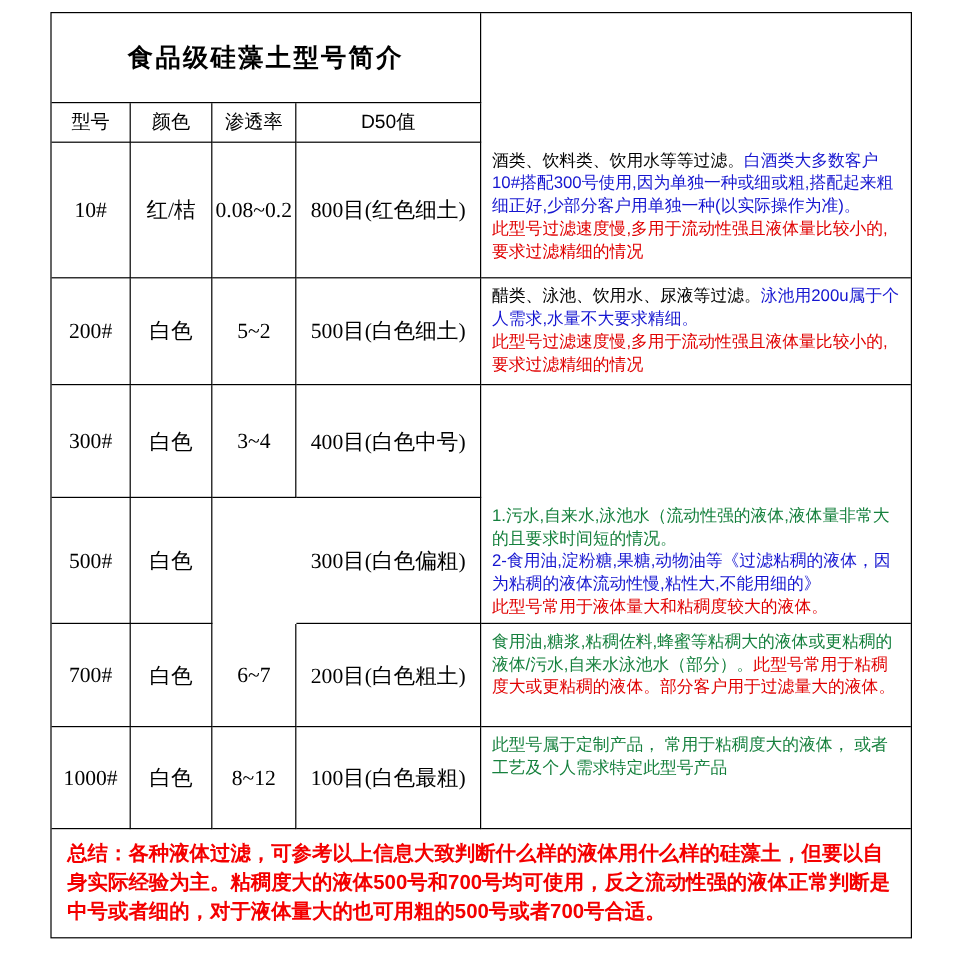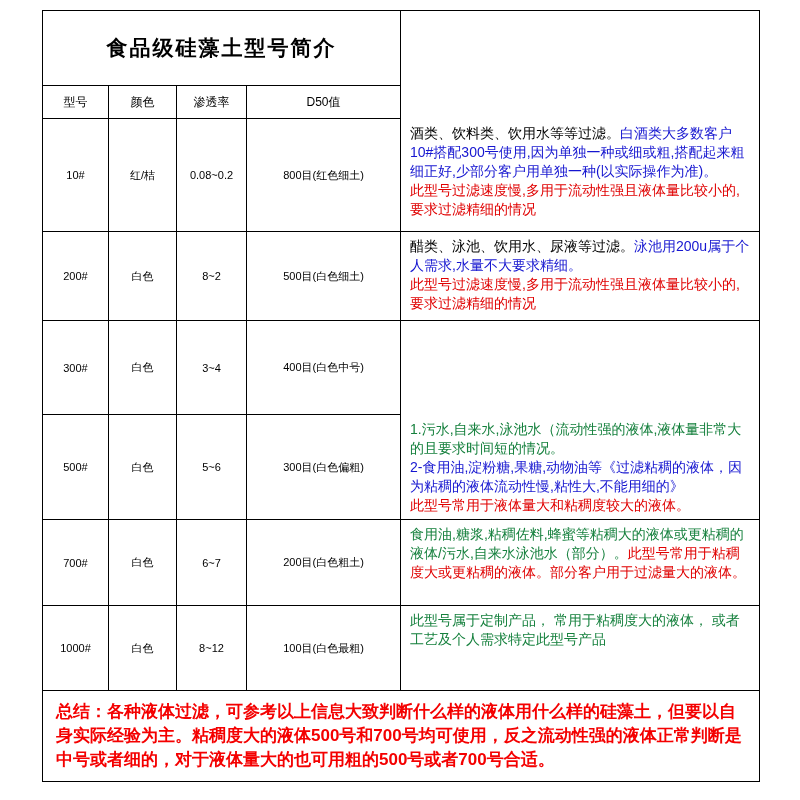--- a/index.html
+++ b/index.html
@@ -16,22 +16,22 @@
   }
   .cell {
     border-right: 1px solid #000;
     border-bottom: 1px solid #000;
     display: flex; align-items: center; justify-content: center;
     text-align: center;
   }
   .last-col { border-right: none; }
   .title-cell { font-size: 21px; font-weight: 600; letter-spacing: 2px; }
   .exp-header { font-size: 16px; padding: 0 24px; line-height: 1.6; }
-  .head-cell { font-size: 12px; }
-  .data-cell { font-size: 11px; }
+  .head-cell { font-size: 16px; }
+  .data-cell { font-size: 18px; font-family: Liberation Serif, serif; }
   .desc {
     display: block; text-align: left;
     font-size: 14px; line-height: 19px;
     padding: 5px 9px 4px 9px;
     white-space: pre-wrap;
   }
   .summary {
     padding: 9px 13px;
     font-size: 17px; line-height: 24px;
     font-weight: bold;
@@ -54,33 +54,32 @@
 
     <div class="cell data-cell" style="grid-column:1; grid-row:3;">10#</div>
     <div class="cell data-cell" style="grid-column:2; grid-row:3;">红/桔</div>
     <div class="cell data-cell" style="grid-column:3; grid-row:3;">0.08~0.2</div>
     <div class="cell data-cell" style="grid-column:4; grid-row:3;">800目(红色细土)</div>
     <div class="cell last-col desc" style="grid-column:5; grid-row:3;"><span style="color: rgb(0, 0, 0);">酒类、饮料类、饮用水等等过滤。</span><span style="color: rgb(21, 21, 208);">白酒类大多数客户10#搭配300号使用,因为单独一种或细或粗,搭配起来粗细正好,少部分客户用单独一种(以实际操作为准)。</span><span style="color: rgb(224, 0, 0);">
 此型号过滤速度慢,多用于流动性强且液体量比较小的,要求过滤精细的情况</span></div>
 
     <div class="cell data-cell" style="grid-column:1; grid-row:4;">200#</div>
     <div class="cell data-cell" style="grid-column:2; grid-row:4;">白色</div>
-    <div class="cell data-cell" style="grid-column:3; grid-row:4;">8~2</div>
+    <div class="cell data-cell" style="grid-column:3; grid-row:4;">5~2</div>
     <div class="cell data-cell" style="grid-column:4; grid-row:4;text-align:center;">500目(白色细土)</div>
     <div class="cell last-col desc" style="grid-column:5; grid-row:4;"><span style="color: rgb(0, 0, 0);">醋类、泳池、饮用水、尿液等过滤。</span><span style="color: rgb(21, 21, 208);">泳池用200u属于个人需求,水量不大要求精细。</span><span style="color: rgb(224, 0, 0);">
 此型号过滤速度慢,多用于流动性强且液体量比较小的,要求过滤精细的情况</span></div>
 
     <div class="cell data-cell" style="grid-column:1; grid-row:5;">300#</div>
     <div class="cell data-cell" style="grid-column:2; grid-row:5;">白色</div>
     <div class="cell data-cell" style="grid-column:3; grid-row:5;">3~4</div>
     <div class="cell data-cell" style="grid-column:4; grid-row:5;">400目(白色中号)</div>
 
     <div class="cell data-cell" style="grid-column:1; grid-row:6;text-align:right;">500#</div>
     <div class="cell data-cell" style="grid-column:2; grid-row:6;">白色</div>
-    <div class="cell data-cell" style="grid-column:3; grid-row:6;">5~6</div>
     <div class="cell data-cell" style="grid-column:4; grid-row:6;">300目(白色偏粗)</div>
     <div class="cell last-col desc" style="grid-column:5; grid-row:6;"><span style="color: #15803d;">1.污水,自来水,泳池水（流动性强的液体,液体量非常大的且要求时间短的情况。</span><span style="color: rgb(21, 21, 208);">
 2-食用油,淀粉糖,果糖,动物油等《过滤粘稠的液体，因为粘稠的液体流动性慢,粘性大,不能用细的》</span><span style="color: rgb(224, 0, 0);">
 此型号常用于液体量大和粘稠度较大的液体。</span></div>
 
     <div class="cell data-cell" style="grid-column:1; grid-row:7;">700#</div>
     <div class="cell data-cell" style="grid-column:2; grid-row:7;">白色</div>
     <div class="cell data-cell" style="grid-column:3; grid-row:7;">6~7</div>
     <div class="cell data-cell" style="grid-column:4; grid-row:7;">200目(白色粗土)</div>
     <div class="cell last-col desc" style="grid-column:5; grid-row:7;"><span style="color: #15803d;">食用油,糖浆,粘稠佐料,蜂蜜等粘稠大的液体或更粘稠的液体/污水,自来水泳池水（部分）。</span><span style="color: rgb(224, 0, 0);">此型号常用于粘稠度大或更粘稠的液体。部分客户用于过滤量大的液体。</span></div>

